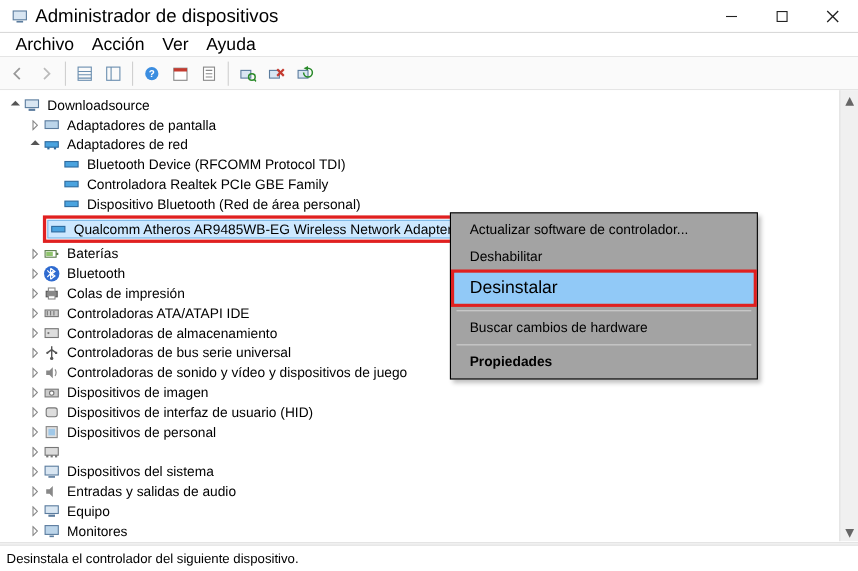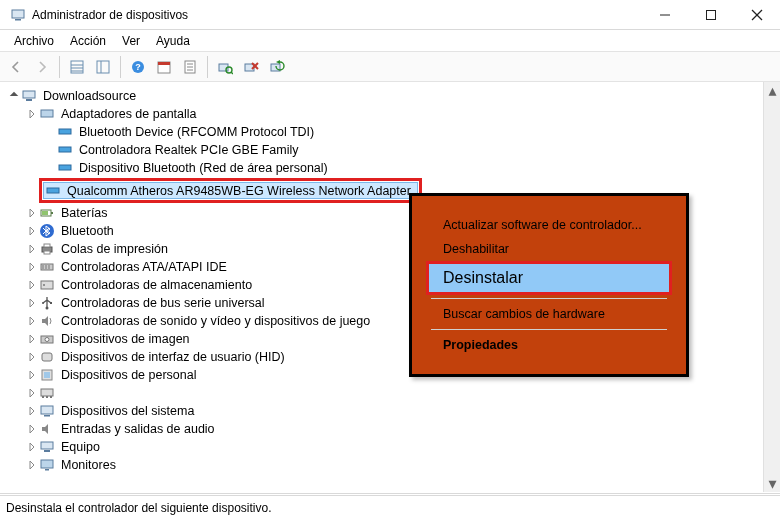--- a/index.html
+++ b/index.html
@@ -1,25 +1,25 @@
 <!DOCTYPE html>
 <html><head>
 <meta charset="utf-8">
 <style>
   * { box-sizing: border-box; font-family: "Segoe UI", Tahoma, sans-serif; }
   body { margin: 0; background: #fff; width: 780px; height: 519px; overflow: hidden; position: relative; }
 
   .titlebar { height: 30px; display: flex; align-items: center; border-bottom: 1px solid #d9d9d9; }
   .titlebar-icon { width: 16px; height: 16px; margin: 0 6px 0 10px; display:flex; align-items:center; justify-content:center; }
-  .titlebar-text { font-size: 12px; color: #000; flex: 1; }
+  .titlebar-text { font-size: 17px; color: #000; flex: 1; }
   .win-btns { display: flex; }
   .win-btn { width: 46px; height: 30px; display: flex; align-items: center; justify-content: center; color:#222; }
   .win-btn svg { width: 12px; height: 12px; }
 
-  .menubar { height: 22px; display: flex; align-items: center; padding: 0 6px; font-size: 12px; border-bottom: 1px solid #e3e3e3; }
+  .menubar { height: 22px; display: flex; align-items: center; padding: 0 6px; font-size: 16px; border-bottom: 1px solid #e3e3e3; }
   .menubar span { padding: 2px 8px; }
 
   .toolbar { height: 30px; display: flex; align-items: center; padding: 0 4px; border-bottom: 1px solid #e3e3e3; gap: 2px; background:#fafafa;}
   .tbtn { width: 24px; height: 24px; display: flex; align-items: center; justify-content: center; border: 1px solid transparent; }
   .tbtn svg { width: 16px; height: 16px; }
   .tsep { width: 1px; height: 22px; background: #d0d0d0; margin: 0 3px; }
 
   .content-wrap { position: relative; height: 410px; display:flex; }
   .tree-area { flex:1; overflow:auto; border: 1px solid #fff; }
   .scrollbar-gutter { width: 17px; background:#f0f0f0; border-left:1px solid #e0e0e0; position:relative;}
@@ -33,21 +33,21 @@
   .twisty.blank { visibility:hidden; }
   .icon { width: 16px; height: 16px; display:inline-flex; align-items:center; justify-content:center; margin-right:4px; }
   .label { padding: 0 2px; }
   .indent-1 { padding-left: 18px; }
   .indent-2 { padding-left: 36px; }
 
   .selected-wrap { border: 3px solid #e02020; padding: 1px; display:inline-block; margin-left:-4px; }
   .selected-inner { background: #cde8ff; border: 1px solid #7ab7e8; display:flex; align-items:center; padding: 0 4px 0 1px; height:17px;}
   .selected-inner .label { color:#000; }
 
-  .ctx-menu { position: absolute; left: 409px; top: 193px; width: 280px; background:#c2410c; border:3px solid #000000; box-shadow: 3px 3px 4px rgba(0,0,0,.25); padding: 17px; }
+  .ctx-menu { position: absolute; left: 409px; top: 193px; width: 280px; background:#a3a3a3; border:1px solid #000000; box-shadow: 3px 3px 4px rgba(0,0,0,.25); padding: 3px; }
   .ctx-item { font-size: 12.5px; padding: 5px 10px 5px 14px; color:#000; }
   .ctx-sep { height:1px; background:#d0d0d0; margin: 3px 2px; }
   .ctx-selected-wrap { border: 3px solid #e02020; margin: 0 -3px; }
   .ctx-selected-inner { background:#91c9f7; padding: 5px 10px 5px 14px; font-size:16px; }
 
   .statusbar { position:absolute; left:0; bottom:0; width:100%; height:24px; border-top:1px solid #d9d9d9; font-size:12px; display:flex; align-items:center; padding:0 6px; background:#fff; }
   .status-top-line { position:absolute; left:0; bottom:24px; width:100%; height:2px; border-top:1px solid #d9d9d9;}
 
   .dim { color:#888;}
 </style>
@@ -186,20 +186,35 @@
             </svg>
           </span>
         <span class="icon">
             <svg viewBox="0 0 16 16">
               <rect x="2" y="4" width="12" height="7" fill="#bcd5ea" stroke="#5b7c9e"></rect>
             </svg>
           </span>
         <span class="label">Adaptadores de pantalla</span>
       </div>
 
+      <div class="node-row indent-1">
+        <span class="twisty">
+            <svg width="10" height="10" viewBox="0 0 10 10">
+              <path d="M2 2 L8 2 L2 8 Z" fill="#555" transform="rotate(45 5 5)"></path>
+            </svg>
+          </span>
+        <span class="icon">
+            <svg viewBox="0 0 16 16">
+              <rect x="2" y="5" width="12" height="5" fill="#4aa3df" stroke="#2d6a9e"></rect>
+              <rect x="4" y="10" width="2" height="2" fill="#2d6a9e"></rect>
+              <rect x="10" y="10" width="2" height="2" fill="#2d6a9e"></rect>
+            </svg>
+          </span>
+        <span class="label">Adaptadores de red</span>
+      </div>
 
       <div class="node-row indent-2">
         <span class="twisty blank"></span>
         <span class="icon">
             <svg viewBox="0 0 16 16">
               <rect x="2" y="5" width="12" height="5" fill="#4aa3df" stroke="#2d6a9e"></rect>
             </svg>
           </span>
         <span class="label">Bluetooth Device (RFCOMM Protocol TDI)</span>
       </div>

